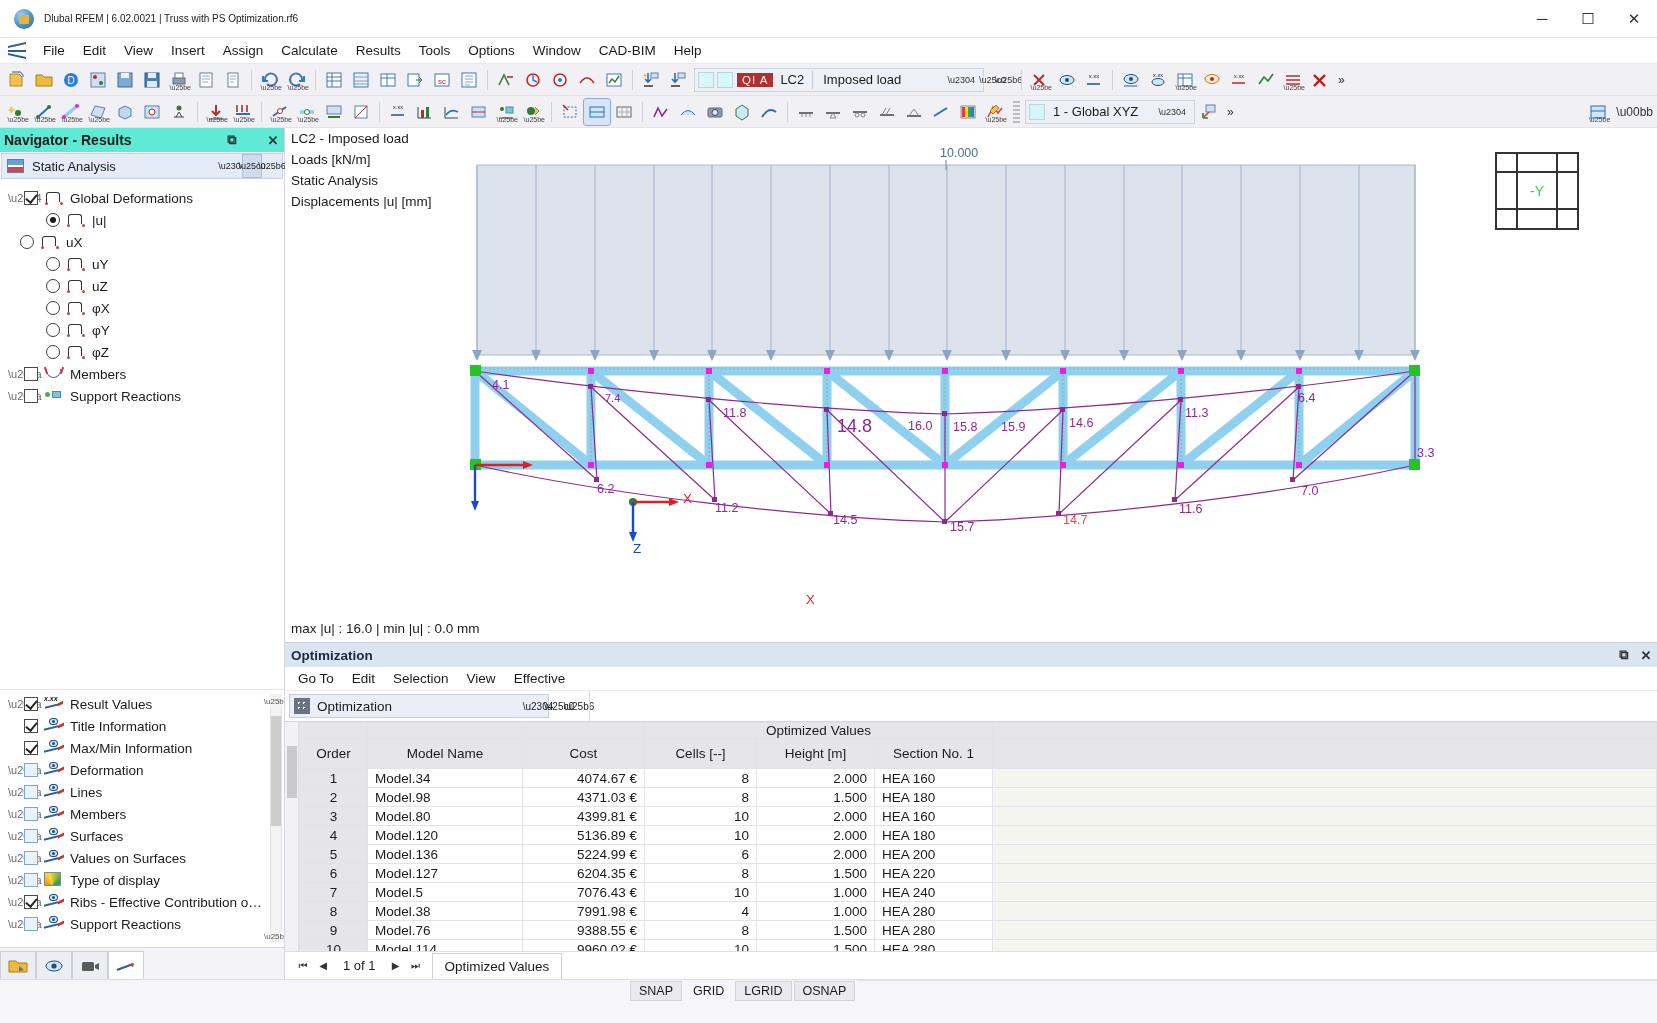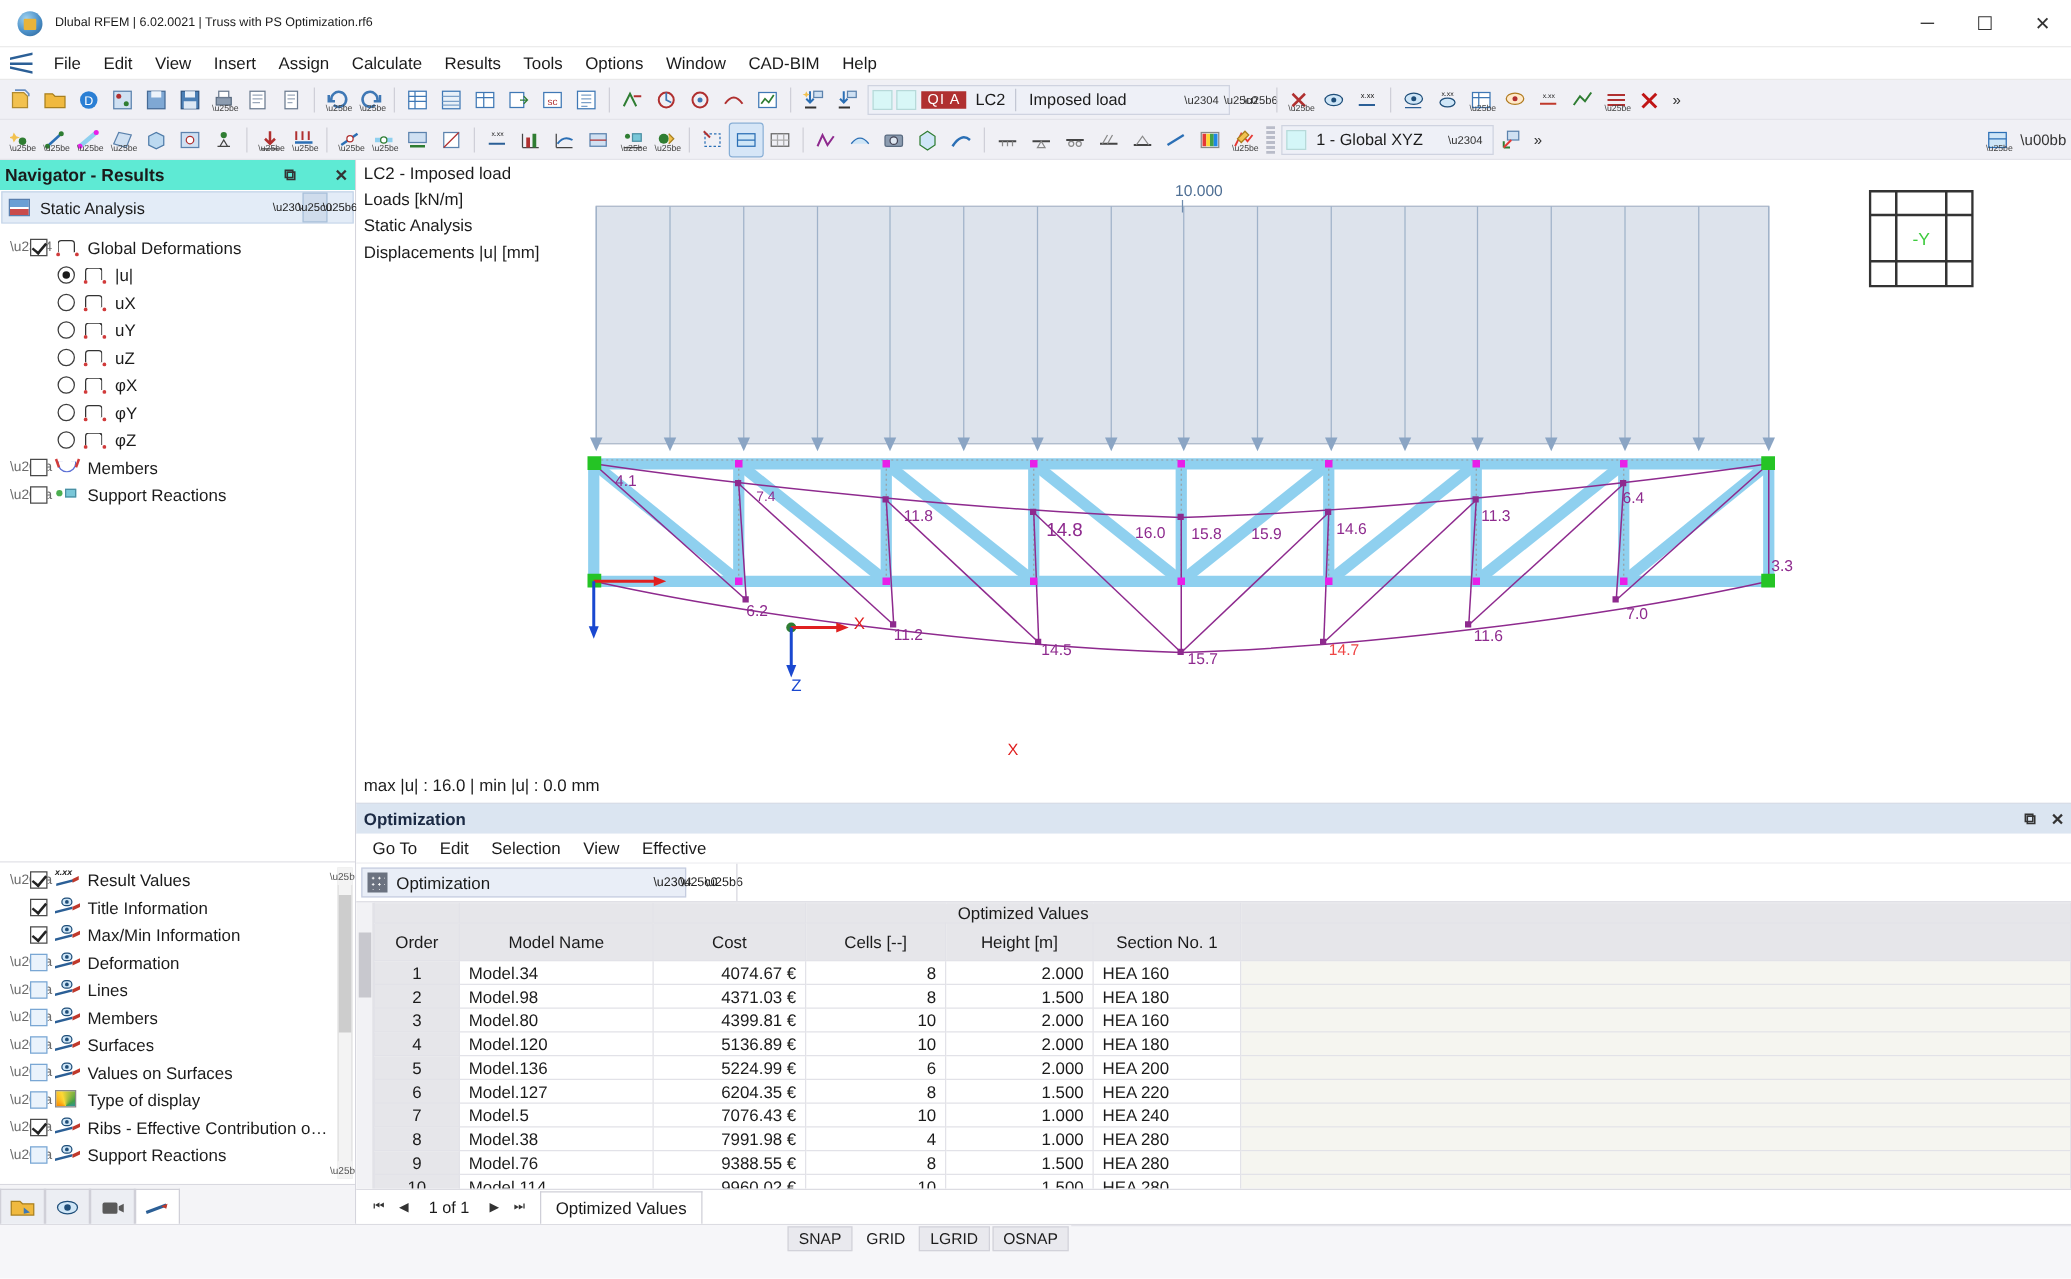--- a/index.html
+++ b/index.html
@@ -766,21 +766,21 @@
 
       <div class="tree-row" style="padding-left:46px;">
         <span class="rb sel"></span>
         <span class="ti ic-frame">
             <i class="fr"></i>
             <i class="d1"></i>
             <i class="d2"></i>
           </span>
         <span class="lbl">|u|</span>
       </div>
-      <div class="tree-row" style="padding-left:46px;">
+      <div class="tree-row" style="padding-left:20px;">
         <span class="rb"></span>
         <span class="ti ic-frame">
             <i class="fr"></i>
             <i class="d1"></i>
             <i class="d2"></i>
           </span>
         <span class="lbl">uX</span>
       </div>
       <div class="tree-row" style="padding-left:46px;">
         <span class="rb"></span>
@@ -1170,21 +1170,21 @@
           <line x1="190" y1="337" x2="190" y2="375" stroke="#1a48d0" stroke-width="2.4"></line>
           <polygon points="190,383 186,373 194,373" fill="#1a48d0"></polygon>
         </g>
       </svg>
 
       <div class="vp-text" style="left:521px; top:464px; color:#e02020; font-size:13px;">X</div>
 
       <div class="vp-text" style="left:207px; top:250px; color:#8e2a8e; font-size:12.5px;">4.1</div>
       <div class="vp-text" style="left:320px; top:264px; color:#8e2a8e; font-size:11px;">7.4</div>
       <div class="vp-text" style="left:438px; top:278px; color:#8e2a8e; font-size:12.5px;">11.8</div>
-      <div class="vp-text" style="left:552px; top:288px; color:#8e2a8e; font-size:15px;">14.8</div>
+      <div class="vp-text" style="left:552px; top:288px; color:#8e2a8e; font-size:18px;">14.8</div>
       <div class="vp-text" style="left:623px; top:291px; color:#8e2a8e; font-size:12.5px;">16.0</div>
       <div class="vp-text" style="left:668px; top:292px; color:#8e2a8e; font-size:12.5px;">15.8</div>
       <div class="vp-text" style="left:716px; top:292px; color:#8e2a8e; font-size:12.5px;">15.9</div>
       <div class="vp-text" style="left:784px; top:288px; color:#8e2a8e; font-size:12.5px;">14.6</div>
       <div class="vp-text" style="left:900px; top:278px; color:#8e2a8e; font-size:12.5px;">11.3</div>
       <div class="vp-text" style="left:1013px; top:263px; color:#8e2a8e; font-size:12.5px;">6.4</div>
 
       <div class="vp-text" style="left:312px; top:354px; color:#8e2a8e; font-size:12.5px;">6.2</div>
       <div class="vp-text" style="left:430px; top:373px; color:#8e2a8e; font-size:12.5px;">11.2</div>
       <div class="vp-text" style="left:548px; top:385px; color:#8e2a8e; font-size:12.5px;">14.5</div>

